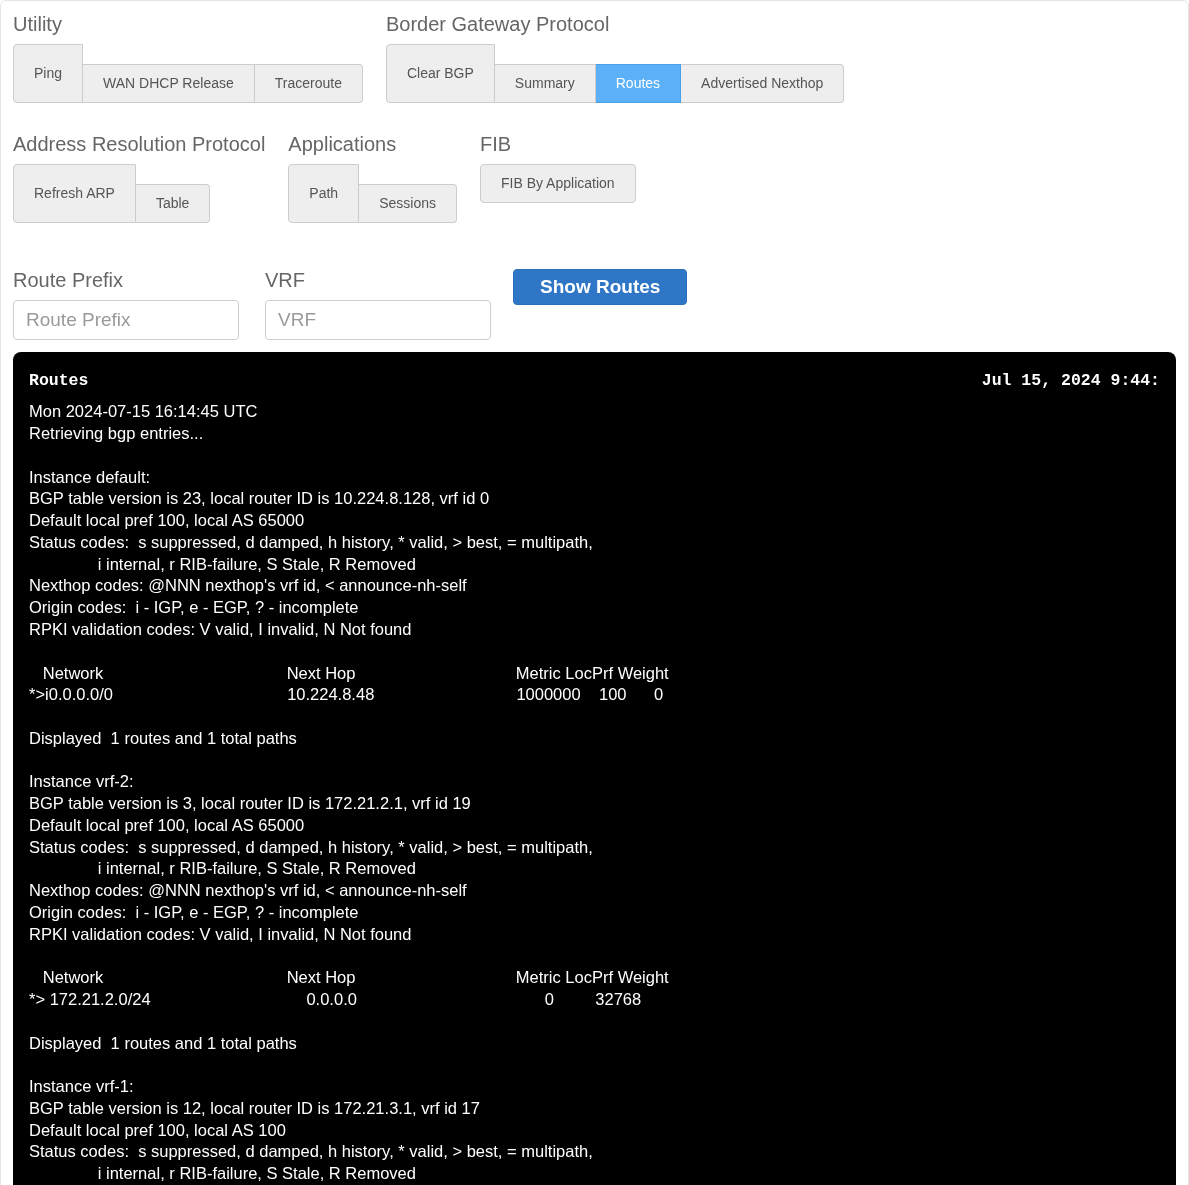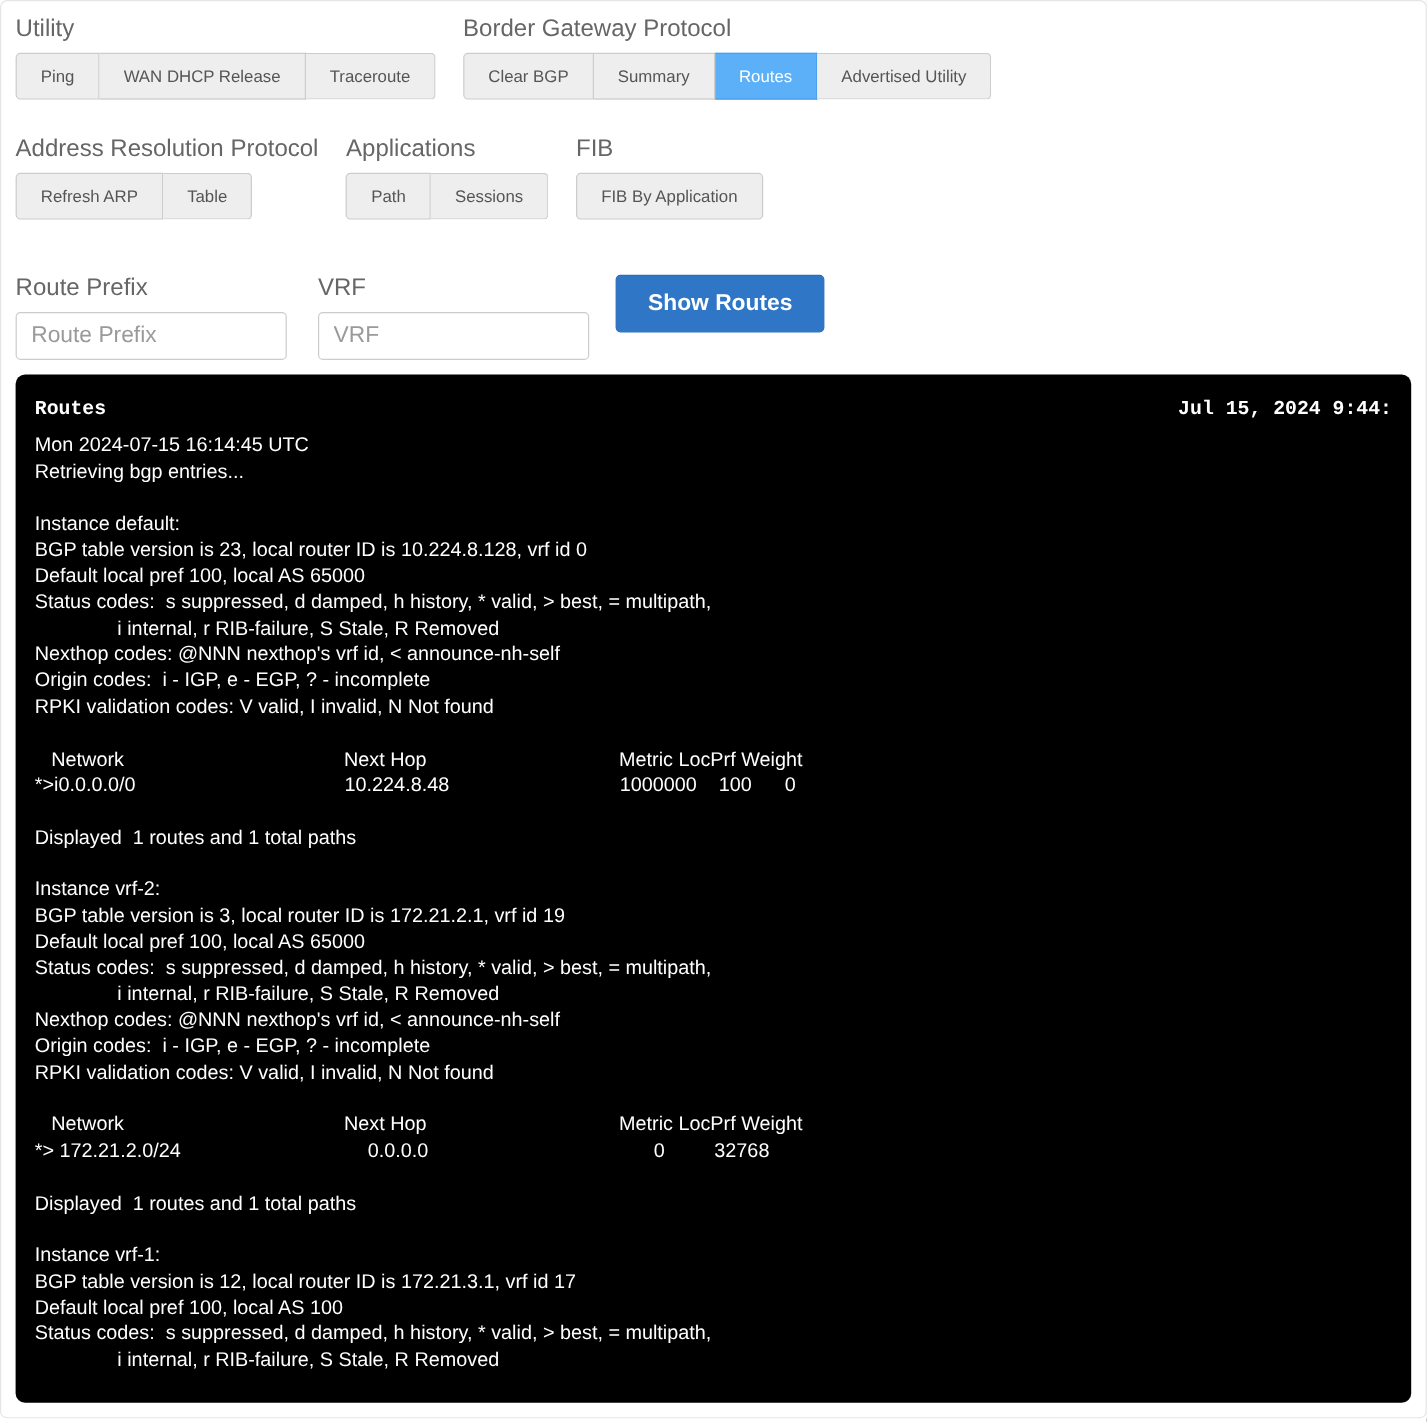--- a/index.html
+++ b/index.html
@@ -4,35 +4,35 @@
 <style>
   html,body{margin:0;padding:0;font-family:"Helvetica Neue",Helvetica,Arial,sans-serif;color:#555;background:#fff;}
   .page{width:1189px;box-sizing:border-box;border:1px solid #e5e5e5;border-radius:6px;padding:12px 12px 12px 12px;}
   .groups{display:flex;flex-wrap:wrap;gap:18px 23px;}
   .group-label{font-size:20px;color:#666;margin-bottom:8px;}
   .btn-row{display:flex;}
   .btn{
     background:#eeeeee;border:1px solid #cccccc;color:#555;
     font-size:14px;padding:10px 20px;cursor:pointer;line-height:1.2;
   }
-  .btn+.btn{border-left:none;}
+  .btn+.btn{border-left:none;margin-top:20px;}
   .btn:first-child{border-top-left-radius:4px;border-bottom-left-radius:4px;}
   .btn:last-child{border-top-right-radius:4px;border-bottom-right-radius:4px;}
   .btn.active{background:#5bb0f7;border-color:#4aa0ea;color:#fff;}
   .row2{margin-top:30px;}
   .form-row{display:flex;align-items:flex-start;gap:26px;margin-top:46px;margin-bottom:12px;}
   .field label{font-size:20px;color:#666;display:block;margin-bottom:8px;}
   .text-input{
     width:226px;height:40px;border:1px solid #ccc;border-radius:4px;
     font-size:19px;padding:0 12px;color:#555;box-sizing:border-box;
   }
   .text-input::placeholder{color:#9a9a9a;}
   .primary-btn{
     background:#2f77c6;border:1px solid #2b6fb8;color:#fff;font-weight:700;
-    font-size:19px;padding:0 26px;height:48px;border-radius:4px;cursor:pointer;margin-left:-4px;
+    font-size:19px;padding:0 26px;height:36px;border-radius:4px;cursor:pointer;margin-left:-4px;
   }
   .term-wrap{
     background:#000;color:#fff;border-radius:8px;padding:18px 16px 24px 16px;
     font-family:"Menlo","Consolas","Courier New",monospace;font-size:16.5px;
     line-height:1.32;overflow:hidden;margin-top:6px;position:relative;
   }
   .term-header{display:flex;justify-content:space-between;font-weight:bold;margin-bottom:10px;}
   pre{margin:0;white-space:pre;font-family:Liberation Sans, sans-serif;}
 </style>
 </head>
@@ -50,21 +50,21 @@
         <button class="btn">Traceroute</button>
       </div>
     </div>
 
     <div>
       <div class="group-label">Border Gateway Protocol</div>
       <div class="btn-row">
         <button class="btn">Clear BGP</button>
         <button class="btn">Summary</button>
         <button class="btn active">Routes</button>
-        <button class="btn">Advertised Utility</button>
+        <button class="btn">Advertised Nexthop</button>
       </div>
     </div>
 
   </div>
 
   <div class="groups row2">
 
     <div>
       <div class="group-label">Address Resolution Protocol</div>
       <div class="btn-row">

